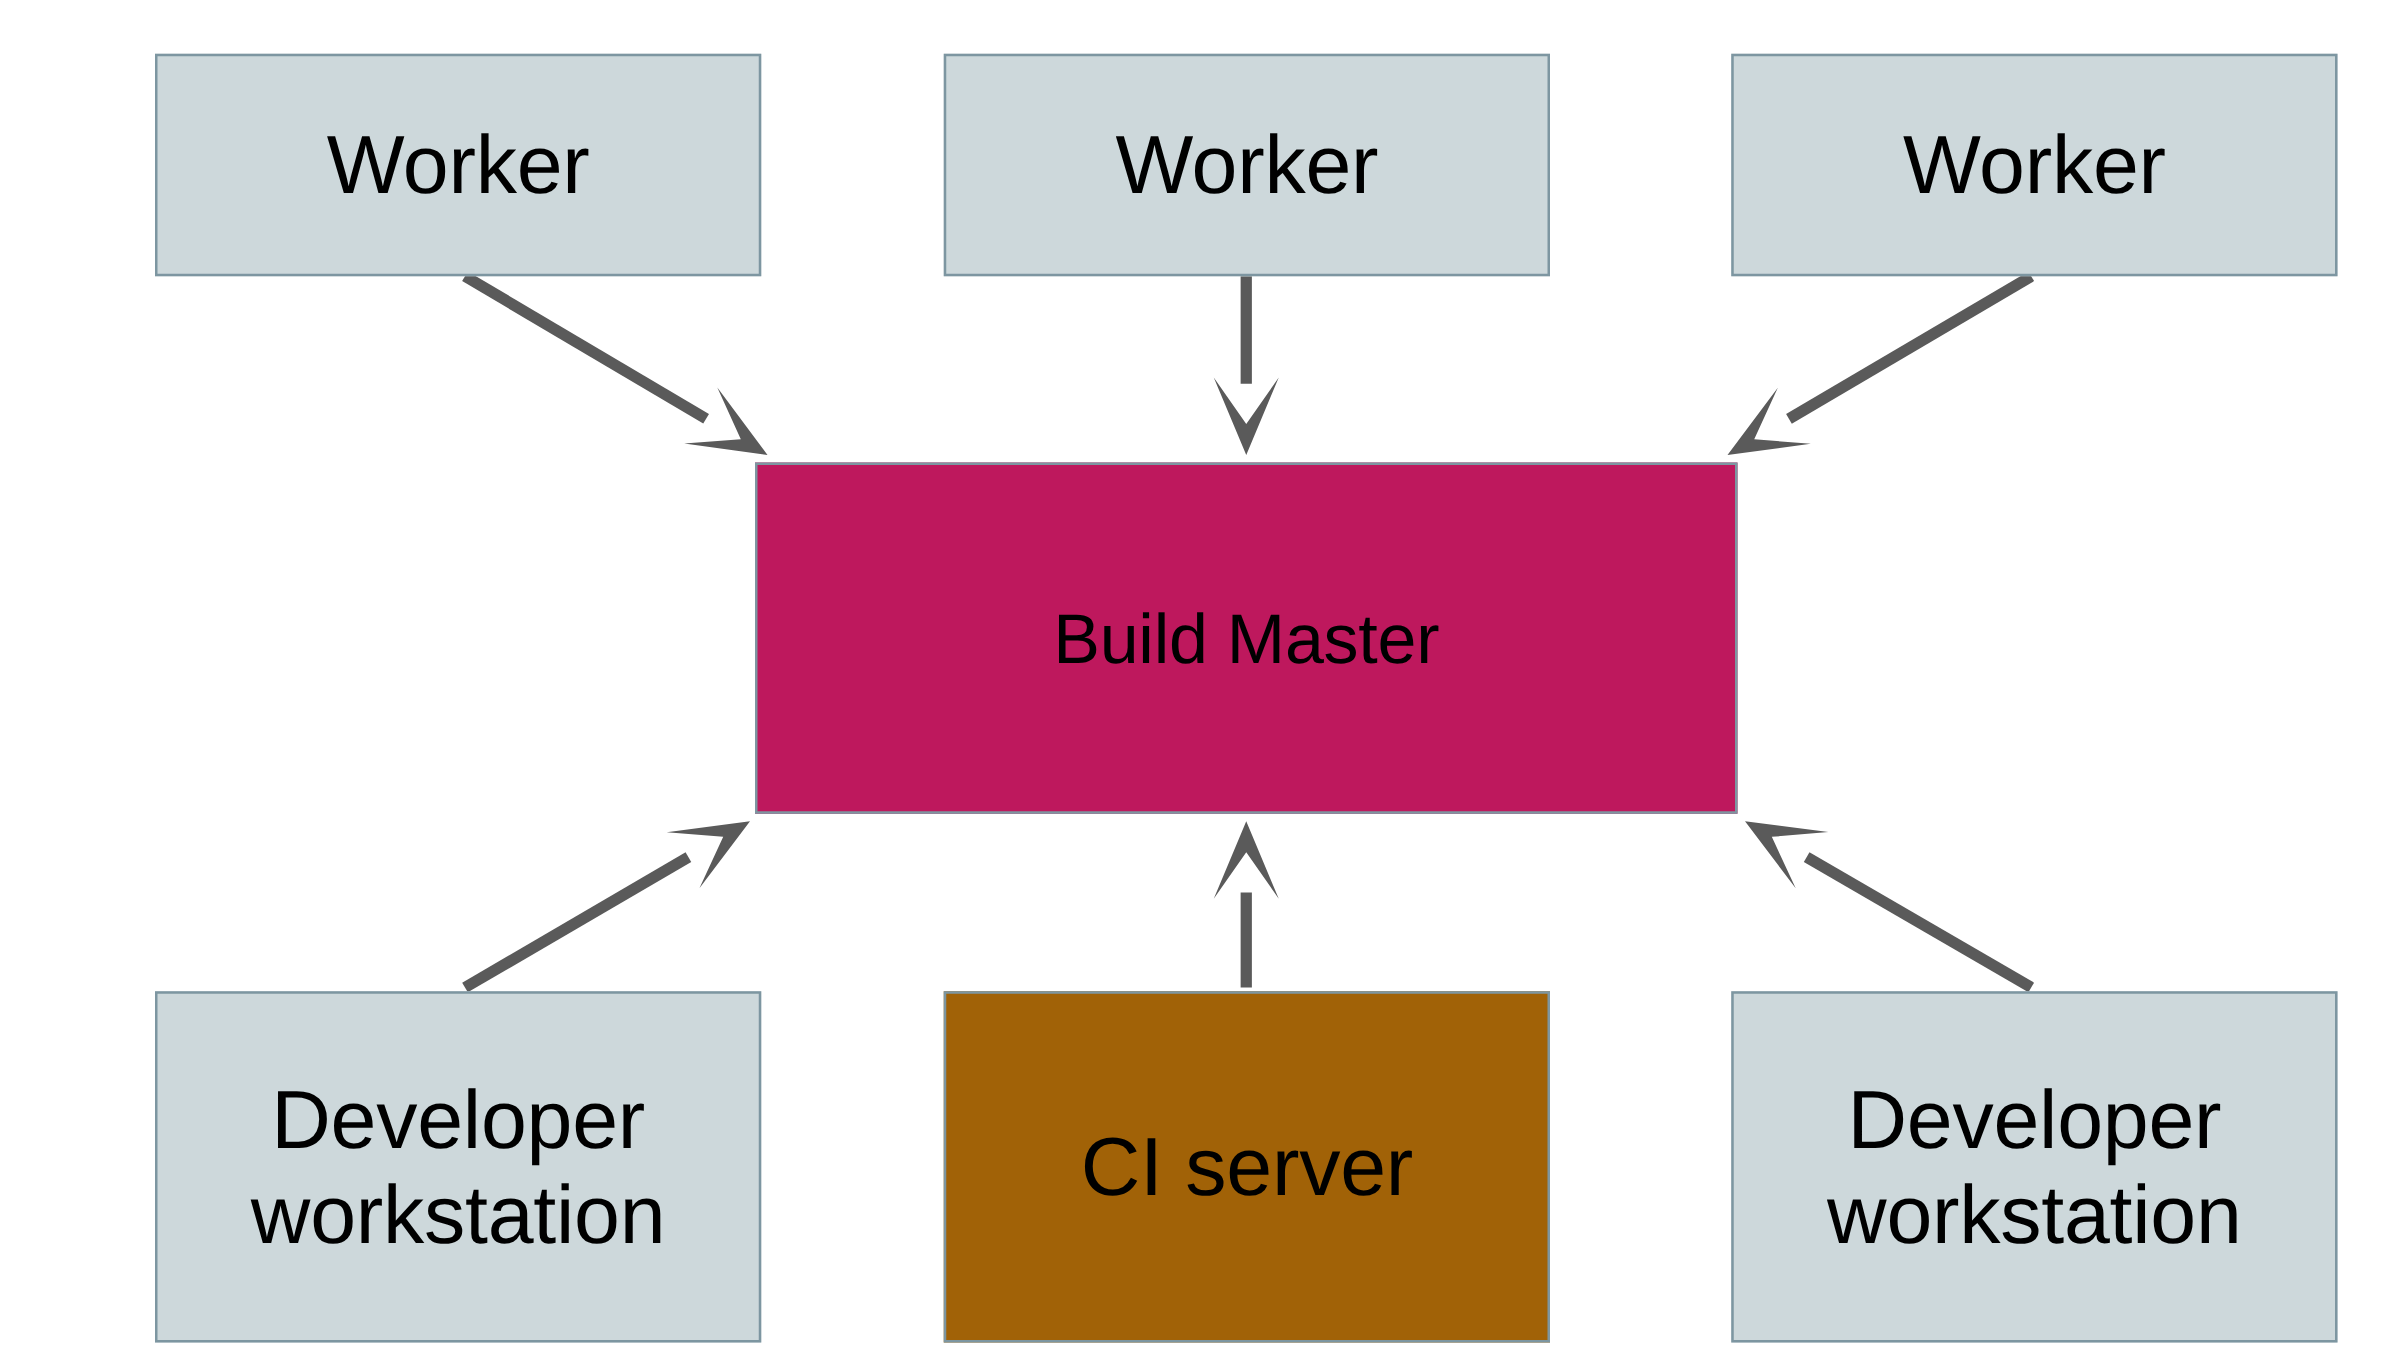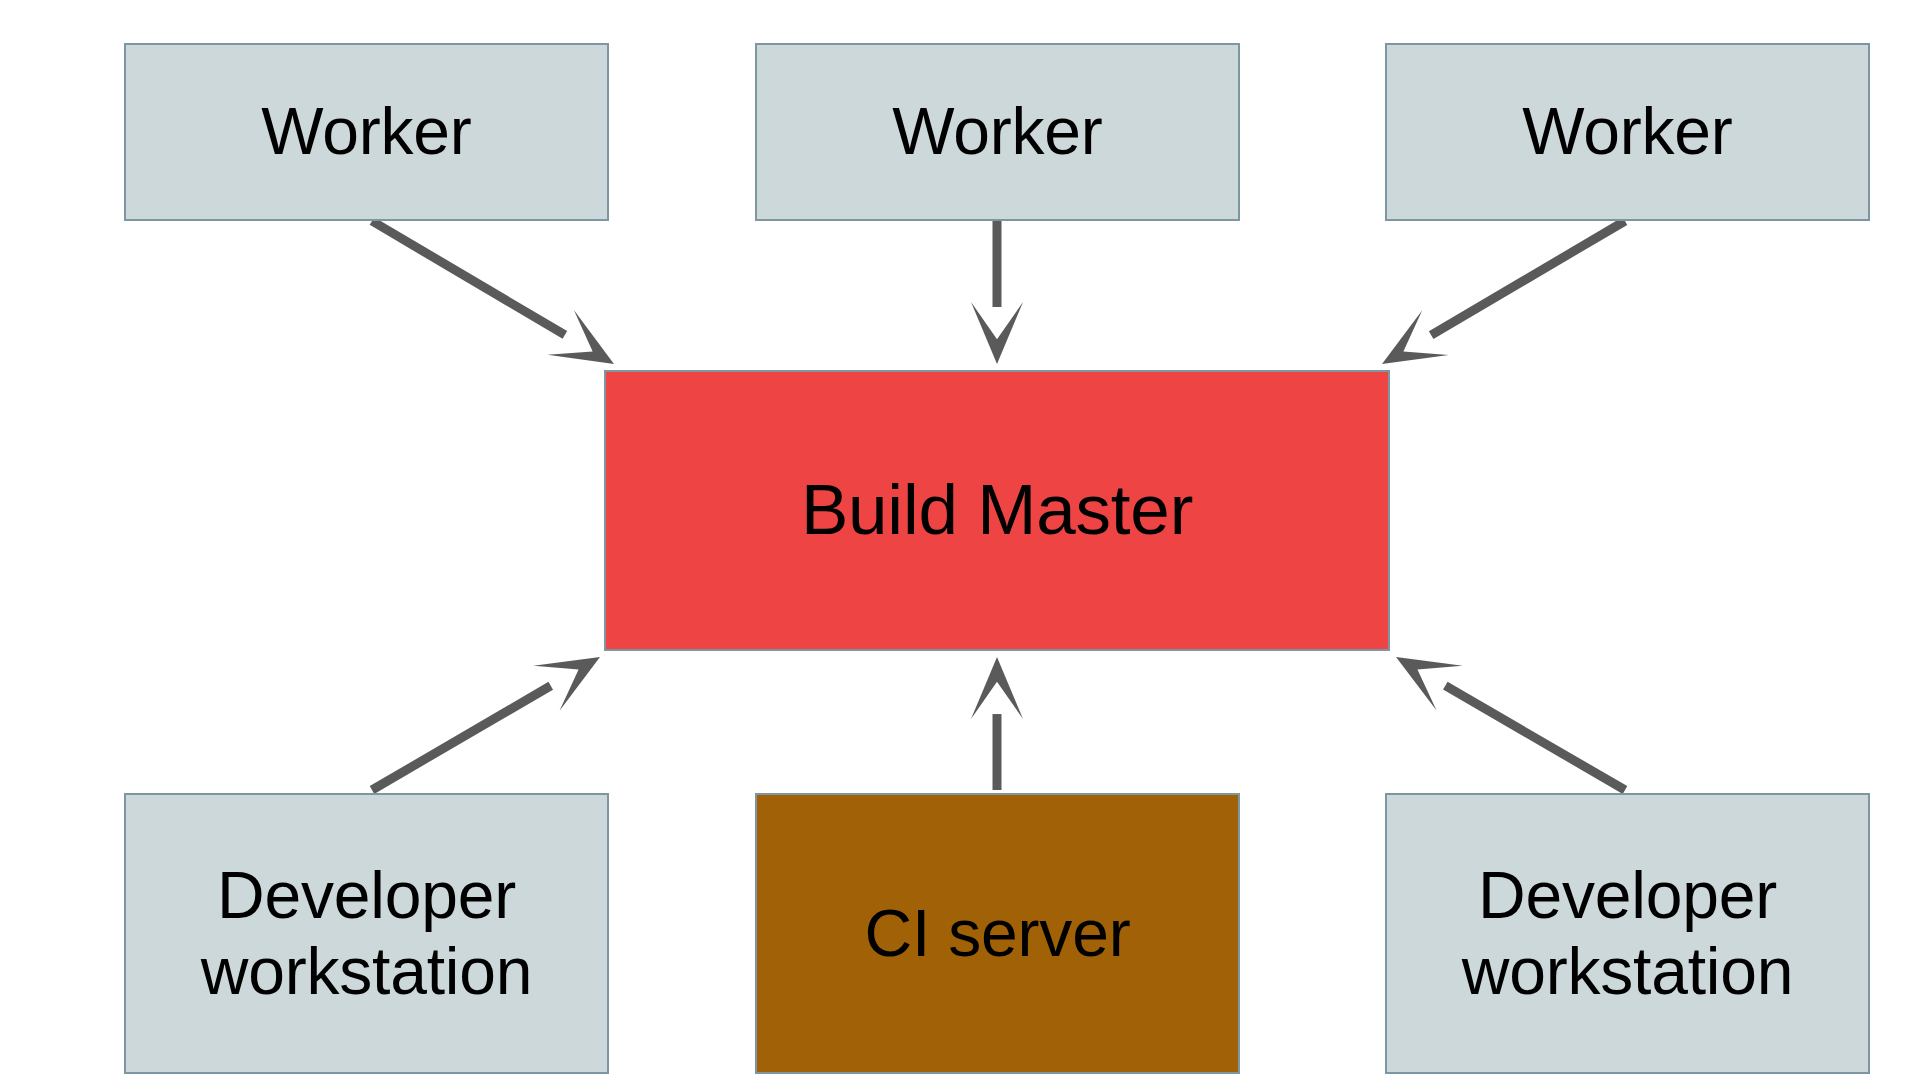--- a/index.html
+++ b/index.html
@@ -85,21 +85,21 @@
   </div>
 
   <div class="node" id="node-worker-2" style="left: 755px; top: 43px; width: 485px; height: 178px; font-size: 66px; background: rgb(205, 216, 219); border-color: rgb(125, 150, 161); color: rgb(0, 0, 0);">
     <span class="node-label">Worker</span>
   </div>
 
   <div class="node" id="node-worker-3" style="left: 1385px; top: 43px; width: 485px; height: 178px; font-size: 66px; background: rgb(205, 216, 219); border-color: rgb(125, 150, 161); color: rgb(0, 0, 0);">
     <span class="node-label">Worker</span>
   </div>
 
-  <div class="node" id="node-build-master" style="left: 604px; top: 370px; width: 786px; height: 281px; font-size: 71px; background: #ef4444; border-color: rgb(125, 150, 161); color: rgb(0, 0, 0);">
+  <div class="node" id="node-build-master" style="left: 604px; top: 370px; width: 786px; height: 281px; font-size: 56px; background: #be185d; border-color: rgb(125, 150, 161); color: rgb(0, 0, 0);">
     <span class="node-label">Build Master</span>
   </div>
 
   <div class="node" id="node-dev-workstation-left" style="left: 124px; top: 793px; width: 485px; height: 281px; font-size: 66px; background: rgb(205, 216, 219); border-color: rgb(125, 150, 161); color: rgb(0, 0, 0);">
     <span class="node-label">Developer
 workstation</span>
   </div>
 
   <div class="node" id="node-ci-server" style="left: 755px; top: 793px; width: 485px; height: 281px; font-size: 66px; background: #a16207; border-color: rgb(125, 150, 161); color: rgb(0, 0, 0);">
     <span class="node-label">CI server</span>

